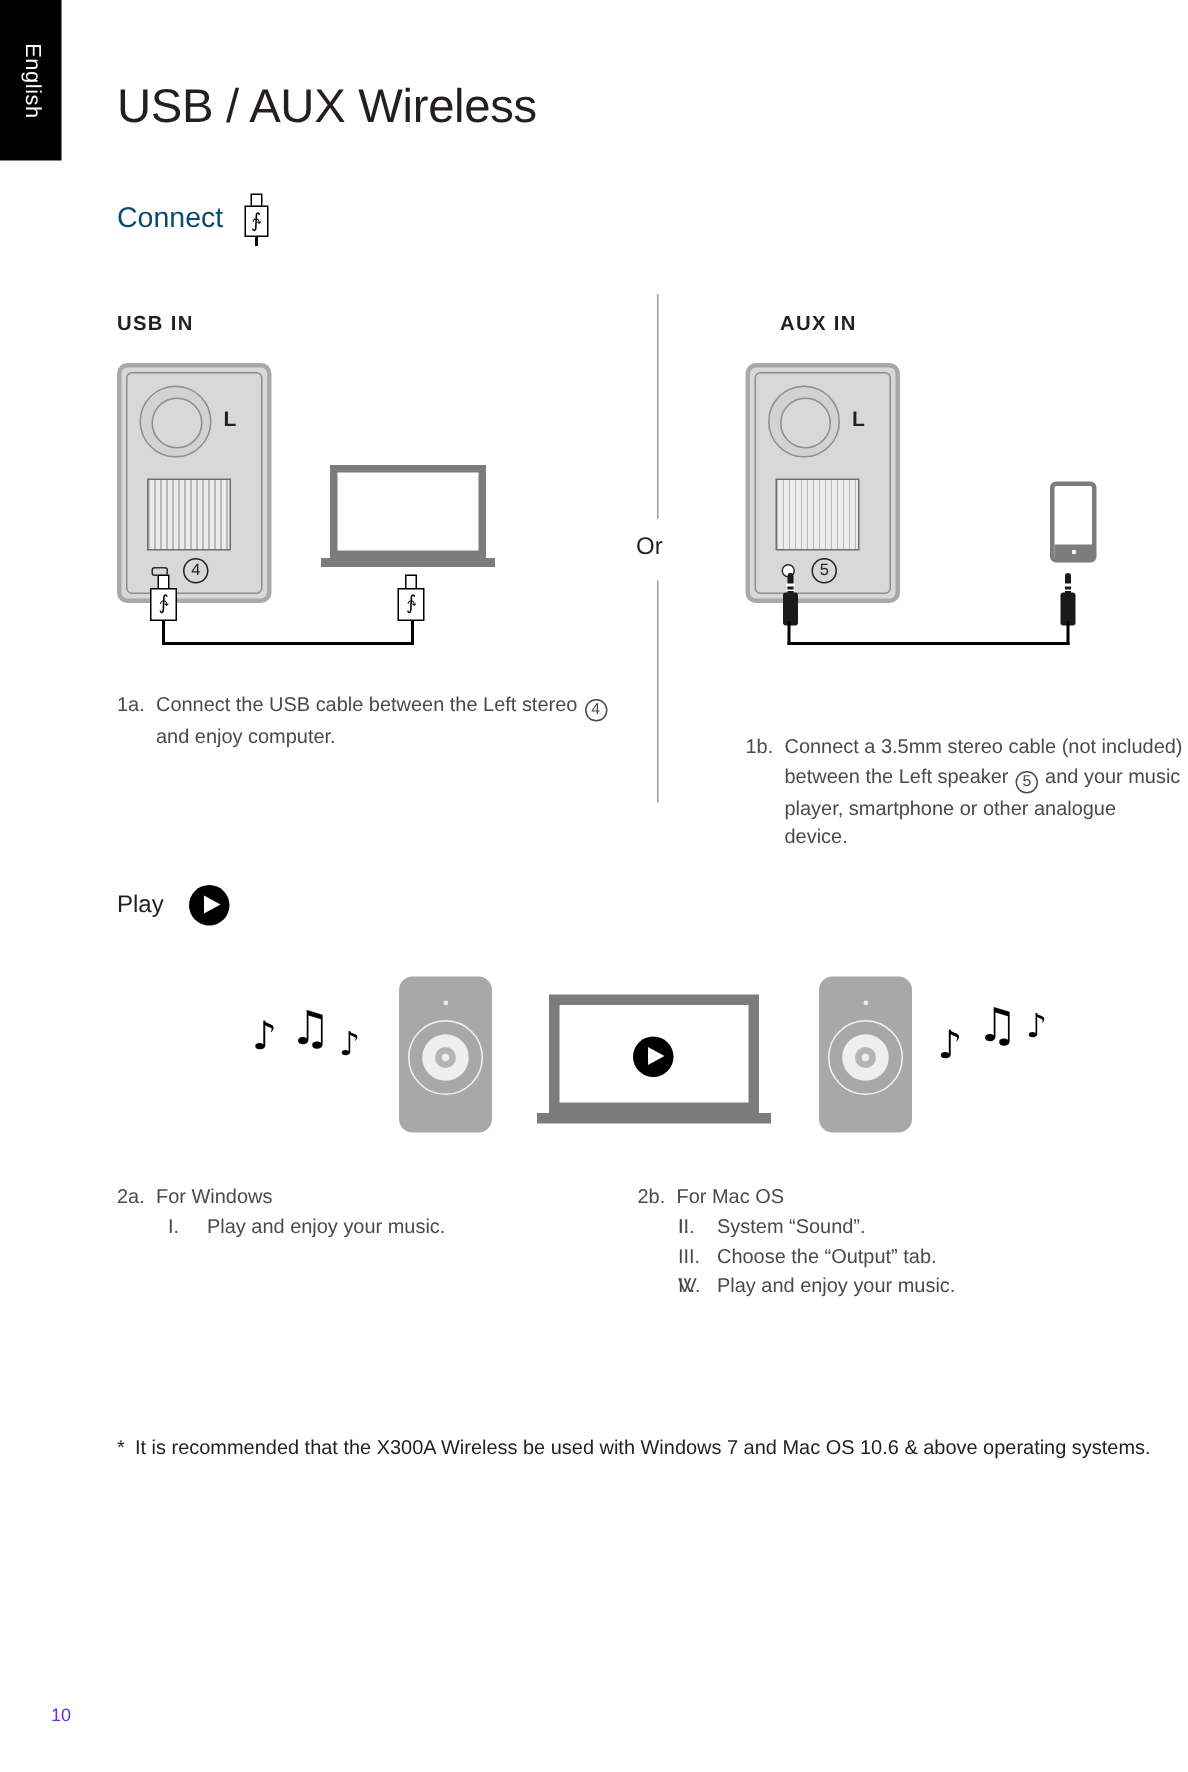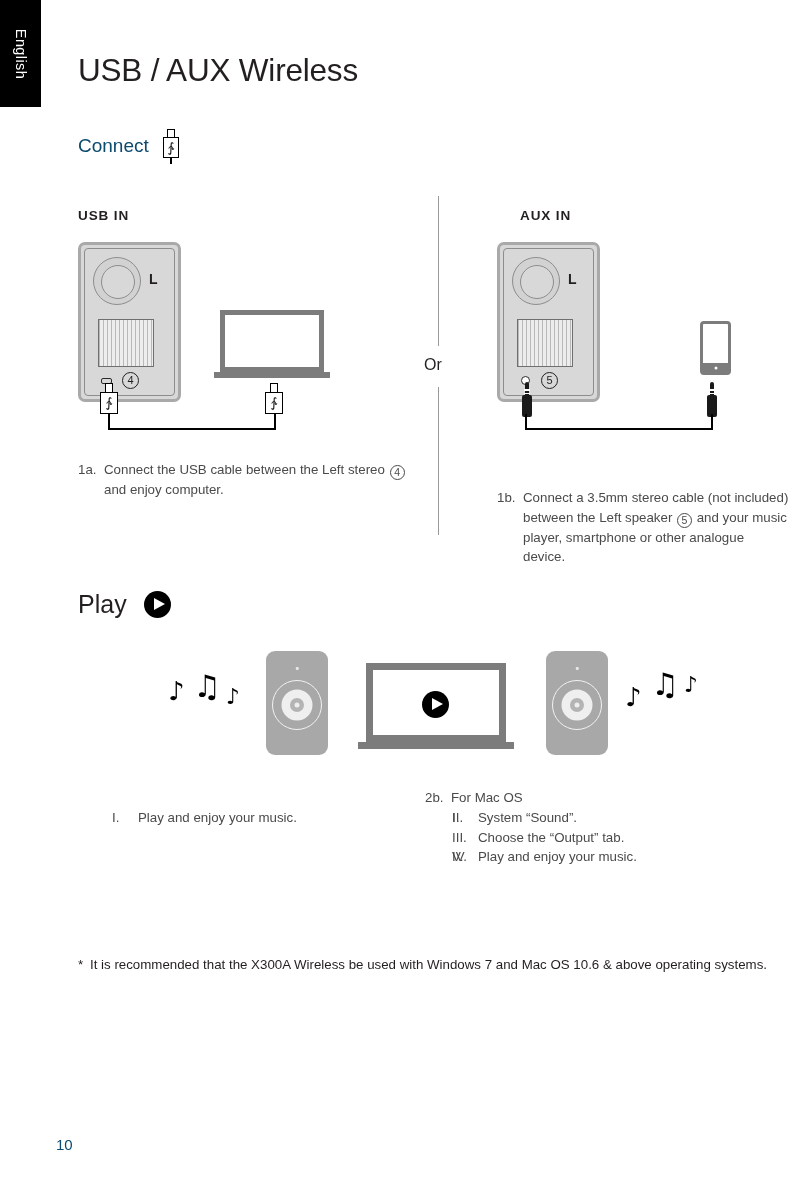--- a/index.html
+++ b/index.html
@@ -236,21 +236,21 @@
     text-align: center; font-size: 10.5px;
     vertical-align: -2px;
     margin: 0 1px;
   }
 
   
   .play-row {
     position: absolute; left: 78px; top: 590px;
     display: flex; align-items: center; gap: 17px;
   }
-  .play-label { font-size: 25px; color: #231f20; }
+  .play-label { font-size: 16px; color: #231f20; }
   .play-btn {
     position: relative;
     width: 27px; height: 27px; border-radius: 50%; background: #000;
   }
   .play-btn::after {
     content: ""; position: absolute;
     left: 10px; top: 7px;
     border-left: 11px solid #fff;
     border-top: 6.5px solid transparent;
     border-bottom: 6.5px solid transparent;
@@ -330,21 +330,21 @@
   
   .footnote {
     position: absolute; left: 78px; top: 955px; width: 716px;
     font-size: 13.3px; line-height: 19.5px; color: #231f20;
   }
   .footnote .star { position: absolute; left: 0; top: 0; }
   .footnote .ftxt { display: block; margin-left: 12px; }
 
   .page-num {
     position: absolute; left: 34px; top: 1136px;
-    font-size: 15px; color: #0c4a6e; margin-left: 22px;
+    font-size: 12px; color: #6d28d9;
   }
 </style>
 </head>
 <body>
 
 <div class="page">
 
   <div class="lang-tab">
     <span class="lang-tab-label">English</span>
   </div>
@@ -473,20 +473,24 @@
     <div class="cone"></div>
     <div class="dome"></div>
   </div>
 
   <div class="notes" style="left:625px; top:660px; width:90px; height:70px;">
     <span class="n1" style="left:0px; top:22px;">♪</span>
     <span class="n2" style="left:26px; top:6px;">♫</span>
     <span class="n3" style="left:59px; top:12px;">♪</span>
   </div>
 
+  <div class="step" style="left:78px; top:788px; width:300px;">
+    <span class="num">2a.</span>
+    <span class="txt">For Windows</span>
+  </div>
   <div class="sublist" style="left:104px; top:808px; width:300px;">
     <div class="row">
       <span class="rn">I.</span>
       <span>Play and enjoy your music.</span>
     </div>
   </div>
 
   <div class="step" style="left:425px; top:788px; width:370px;">
     <span class="num">2b.</span>
     <span class="txt">For Mac OS</span>

